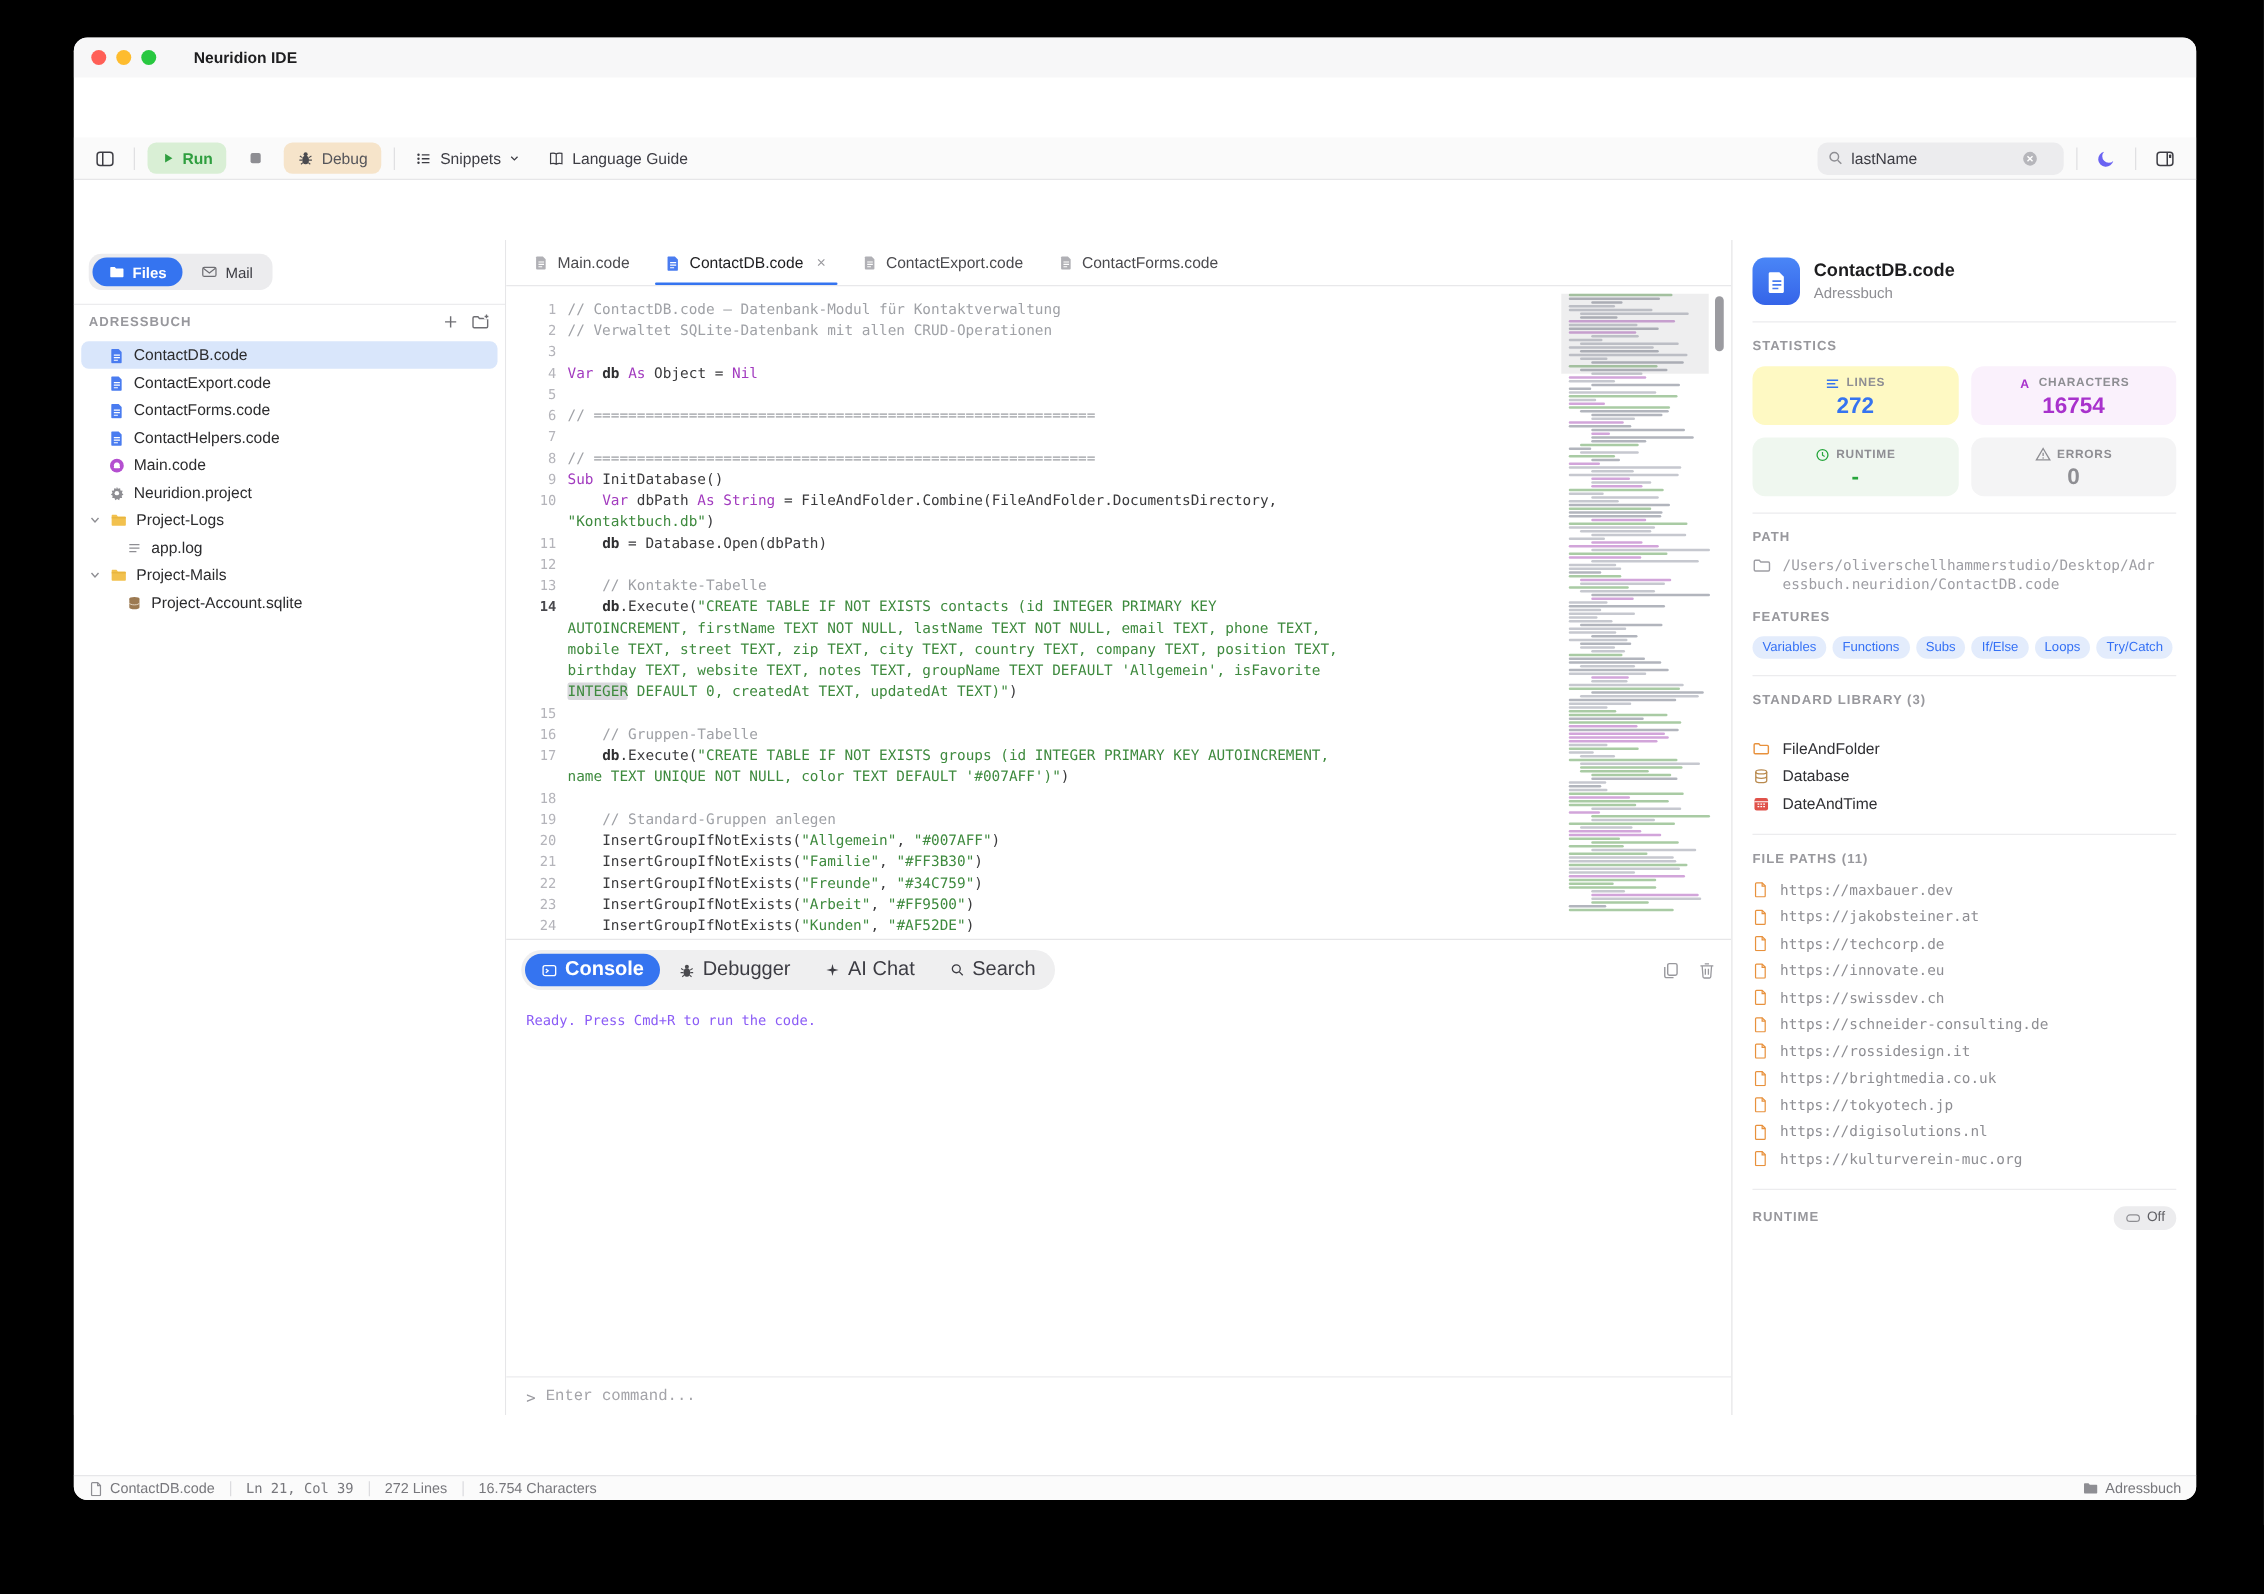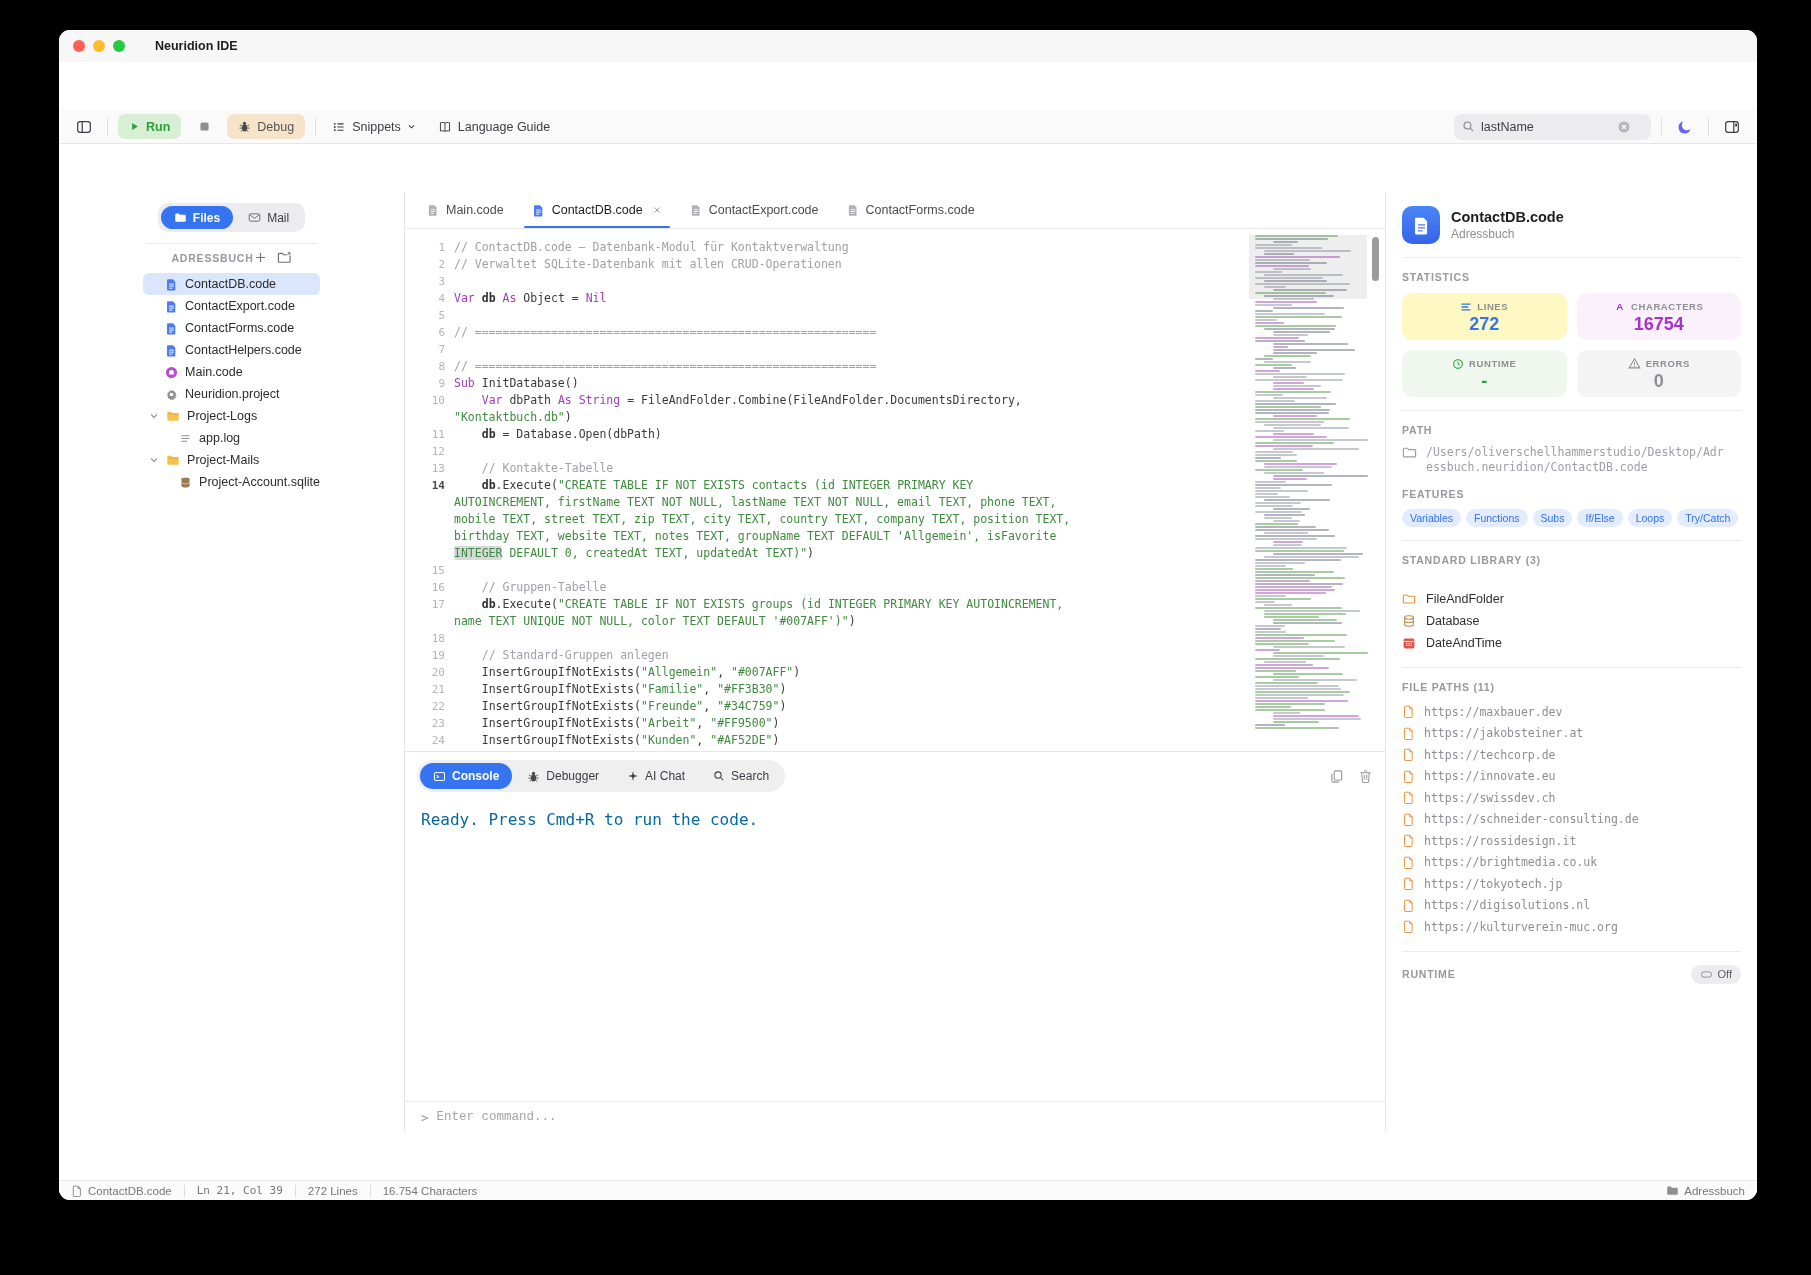--- a/index.html
+++ b/index.html
@@ -21,21 +21,21 @@
   .vsep { width:1px; height:18px; background:#e0e0e2; }
   .sp { flex:1; }
   .iconbtn { display:flex; align-items:center; justify-content:center; width:26px; height:26px; }
   .searchbox { display:flex; align-items:center; gap:6px; width:197px; height:26px; background:#ececee; border-radius:8px; padding:0 8px; }
   .searchbox input { border:none; outline:none; background:transparent; font-size:12.5px; color:#3c3c43; width:130px; font-family:"Liberation Sans",sans-serif; }
 
   
   .body { flex:1; display:flex; min-height:0; }
 
   
-  .sidebar { width:346px; border-right:1px solid #e6e6e8; display:flex; flex-direction:column; background:#fff;align-items:center; }
+  .sidebar { width:346px; border-right:1px solid #e6e6e8; display:flex; flex-direction:column; background:#fff; }
   .sbtabs { padding:11px 12px; border-bottom:1px solid #ececee; }
   .seg { display:inline-flex; background:#ececee; border-radius:10px; padding:3px; gap:2px; }
   .segbtn { display:flex; align-items:center; gap:6px; height:23px; padding:0 13px; border-radius:8px; font-size:12px; color:#3c3c43; }
   .segbtn.active { background:#3574f0; color:#fff; font-weight:bold; border-radius:12px; }
   .sbheader { display:flex; align-items:center; height:27px; padding:0 12px; }
   .sbheader .cap { flex:1; }
   .cap { font-size:10.5px; font-weight:bold; letter-spacing:.8px; color:#98989d; }
   .sbicons { display:flex; gap:10px; align-items:center; color:#6e6e73; }
   .tree { padding:2px 6px; }
   .trow { display:flex; align-items:center; height:22px; border-radius:6px; gap:7px; font-size:12.5px; color:#2c2c2e; }
@@ -62,24 +62,24 @@
   .t-h { color:#3e8a3e; background:#d8d8dc; border-radius:2px; }
   .minimap { position:absolute; top:6px; right:26px; width:104px; bottom:18px; }
   .mmviewport { position:absolute; left:-6px; right:-8px; top:0; height:64px; background:rgba(120,120,128,.13); }
   .mbar { height:2px; margin-bottom:1px; border-radius:1px; }
   .mscroll { position:absolute; top:8px; right:6px; width:7px; height:44px; background:#8a8a8f; border-radius:4px; opacity:.85; }
 
   
   .console { flex:1; border-top:1px solid #e6e6e8; display:flex; flex-direction:column; min-height:0; }
   .chead { display:flex; align-items:center; padding:8px 12px; }
   .cseg { display:inline-flex; background:#efeff0; border-radius:16px; padding:3px; gap:2px; }
-  .csegbtn { display:flex; align-items:center; gap:6px; height:26px; padding:0 13px; border-radius:13px; font-size:12px; color:#3c3c43; }
+  .csegbtn { display:flex; align-items:center; gap:6px; height:26px; padding:0 13px; border-radius:13px; font-size:16px; color:#3c3c43; }
   .csegbtn.active { background:#3574f0; color:#fff; font-weight:bold; }
   .cicons { margin-left:auto; display:flex; gap:14px; color:#98989d; }
-  .cout { flex:1; padding:10px 16px; font-family:"DejaVu Sans Mono",monospace; font-size:16px; color:#0369a1; }
+  .cout { flex:1; padding:10px 16px; font-family:"DejaVu Sans Mono",monospace; font-size:11px; color:#8b5cf6; }
   .ccmd { border-top:1px solid #ececee; height:31px; display:flex; align-items:center; padding:0 16px; gap:8px; font-family:"DejaVu Sans Mono",monospace; font-size:12.5px; color:#9a9aa0; }
   .ccmd input { border:none; outline:none; flex:1; font-family:Liberation Mono, monospace; font-size:12.5px; color:#3c3c43; background:transparent; }
   .ccmd input::placeholder { color:#a4a4a9; }
 
   
   .rpanel { width:372px; border-left:1px solid #e6e6e8; padding:14px 16px; overflow:hidden; background:#fff; }
   .fhead { display:flex; align-items:center; gap:11px; padding-bottom:13px; border-bottom:1px solid #ececee; }
   .fbadge { width:38px; height:38px; border-radius:10px; background:linear-gradient(180deg,#4a86f7,#3564e8); display:flex; align-items:center; justify-content:center; }
   .fname { font-size:14.5px; font-weight:bold; color:#1d1d1f; }
   .fproj { font-size:12px; color:#8e8e93; margin-top:2px; }

